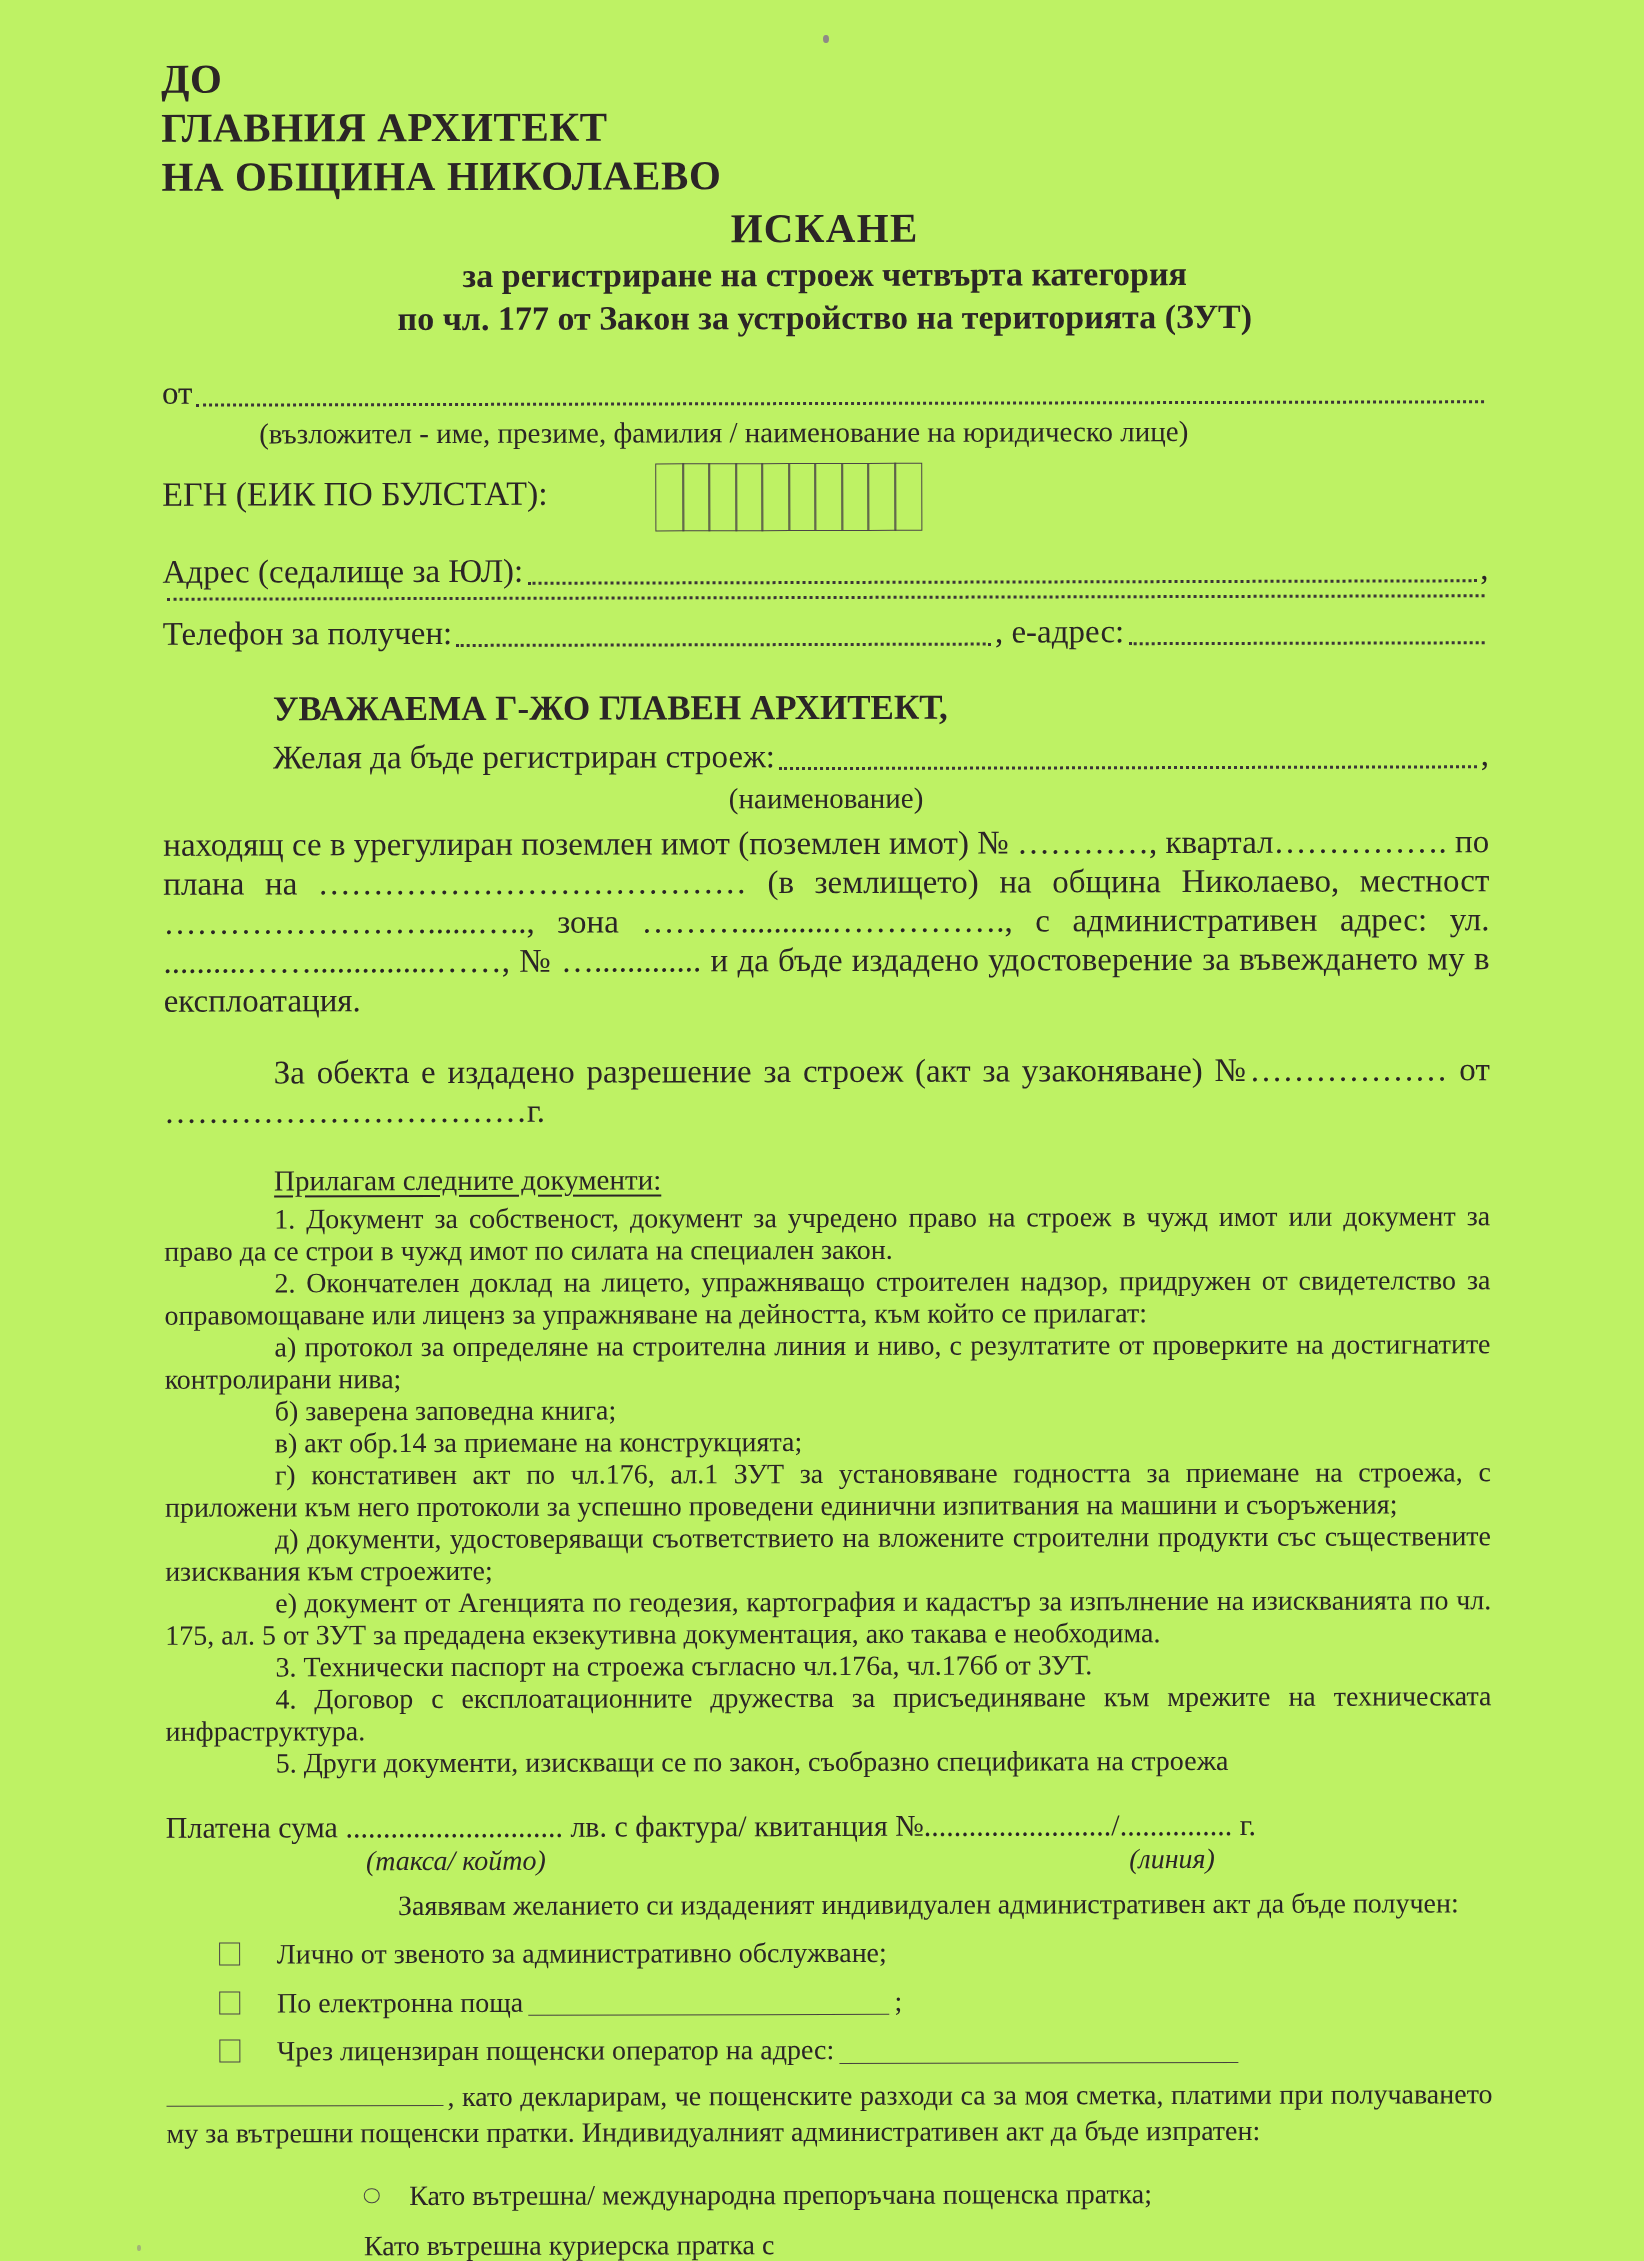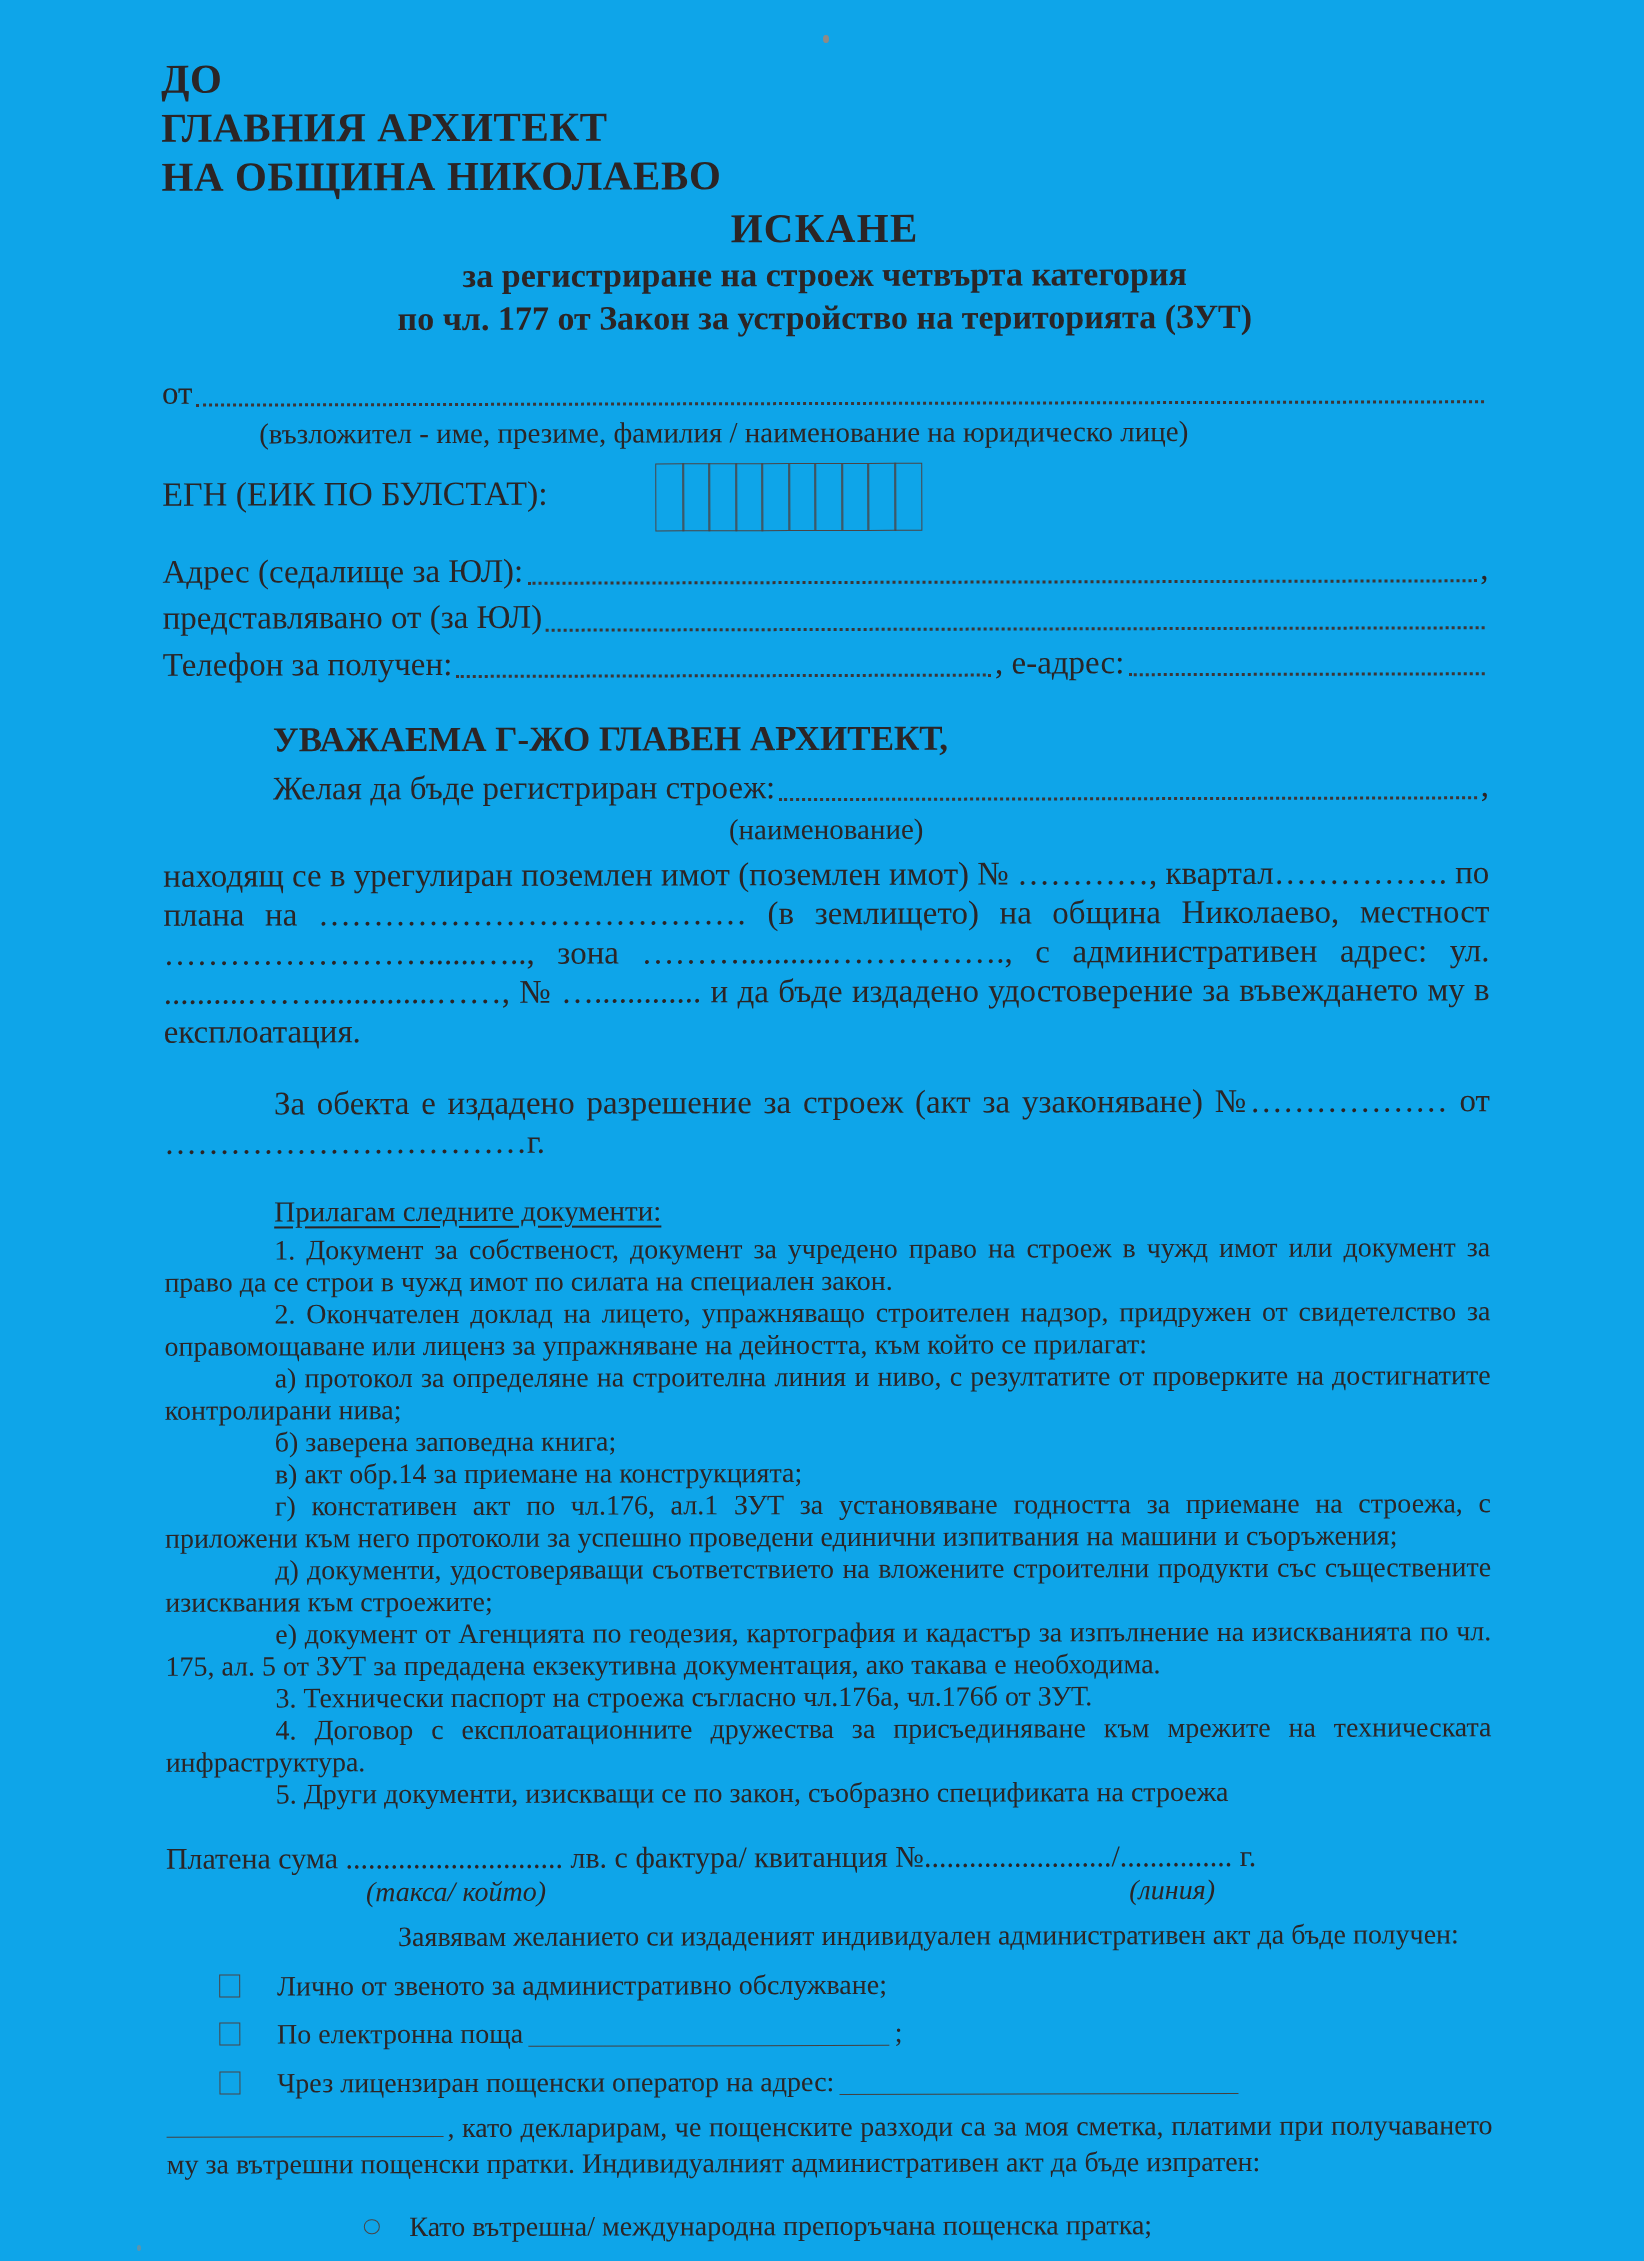--- a/index.html
+++ b/index.html
@@ -1,19 +1,19 @@
 <!DOCTYPE html>
 <html lang="bg" style="font-size:10.3px"><head>
 <meta charset="utf-8">
 <style>
   html,body{margin:0;padding:0;background:#e9e7e4;}
   .page{
     position:relative;
     width:1644px;height:2261px;
-    background:#0ea5e9;
+    background:#bef264;
     font-family:"Liberation Serif","DejaVu Serif",serif;
     color:#2b2526;
     overflow:hidden;
   }
   .scan{ transform:rotate(-0.15deg); transform-origin:50% 40%; }
   .content{ position:absolute; left:161px; top:53px; width:1326px; }
 
   
   .recipient div{ font-weight:bold; font-size:41px; line-height:49px; letter-spacing:0.6px;}
   .title{ text-align:center; font-weight:bold; font-size:41px; line-height:49px; margin-top:3.9px; letter-spacing:1.3px;}
@@ -114,21 +114,20 @@
         </span>
       </div>
 
       <div class="row fill-line addr-line">
         <span>Адрес (седалище за ЮЛ):</span>
         <span class="dots"></span>
         <span>,</span>
       </div>
 
       <div class="row fill-line repr-line">
-        <span>представлявано от (за ЮЛ)</span>
         <span class="dots"></span>
       </div>
 
       <div class="row fill-line phone-line">
         <span>Телефон за получен:</span>
         <span class="dots phone-dots"></span>
         <span>, е-адрес:</span>
         <span class="dots email-dots"></span>
       </div>
 

